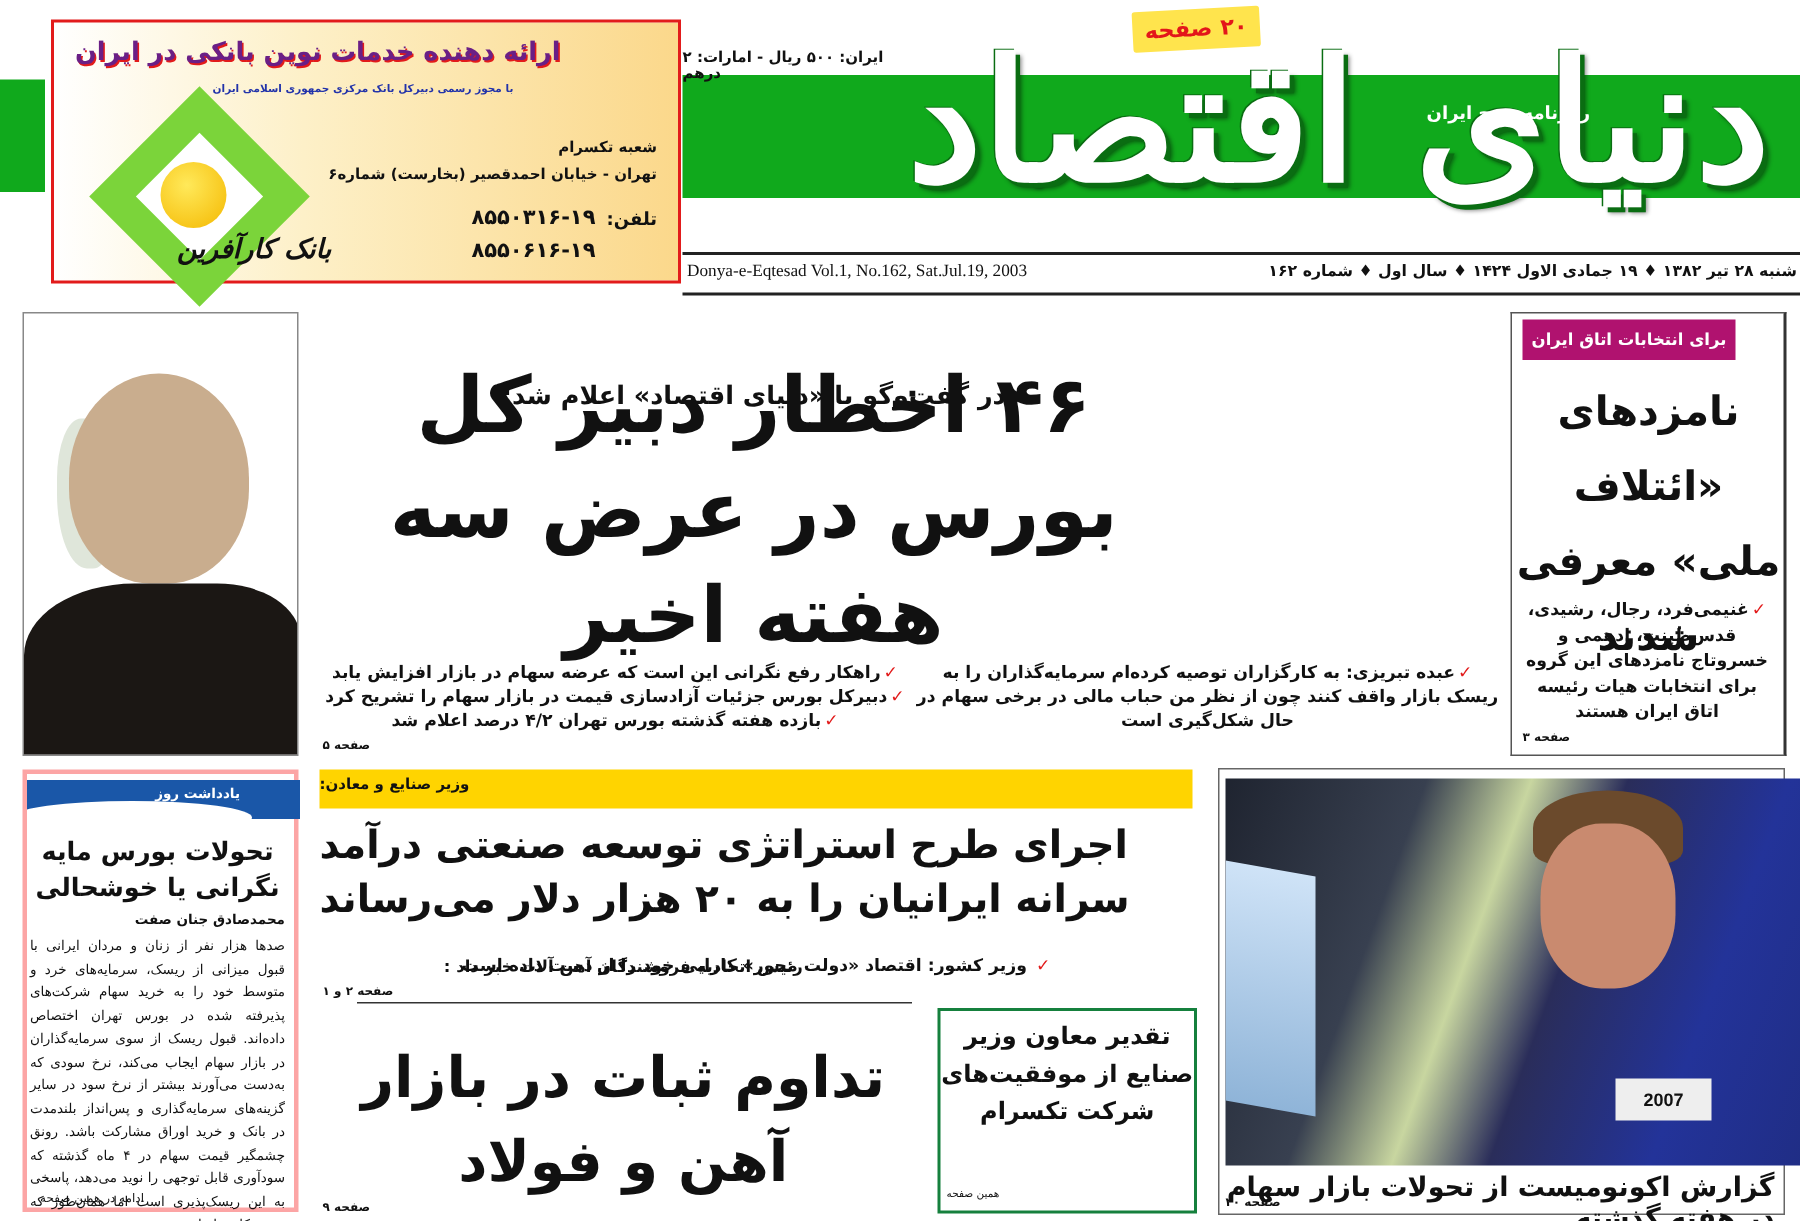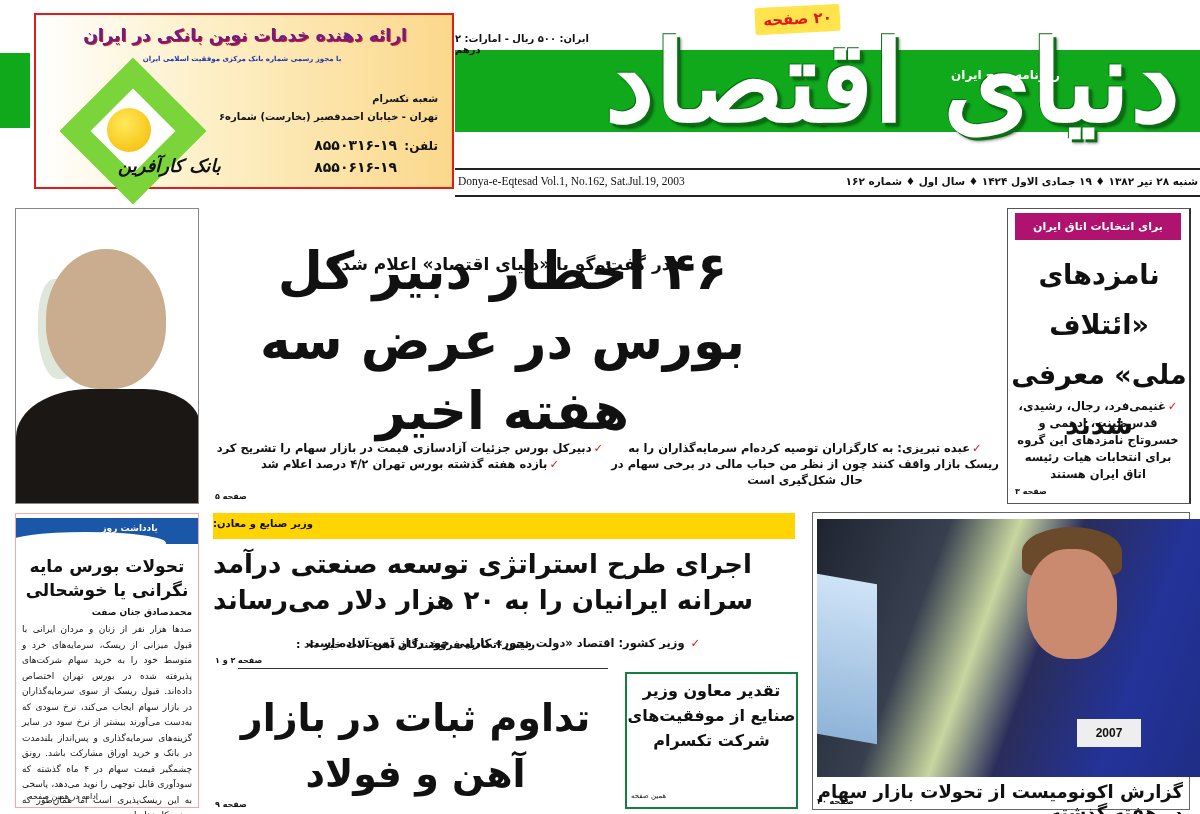--- a/index.html
+++ b/index.html
@@ -16,21 +16,21 @@
   #tagline { left: 900px; top: 68px; width: 160px; font-size: 12px; font-weight: bold; color: #fff; }
   #pages-badge { left: 755px; top: 6px; width: 85px; height: 27px; background: #ffe44d; transform: rotate(-3deg); color: #e3161a; font-weight: bold; font-size: 15px; line-height: 27px; text-align: center; border-radius: 2px; }
   #price { left: 455px; top: 33px; width: 145px; font-size: 10px; font-weight: bold; text-align: left; direction: rtl; }
   #dateline-rule-top { left: 455px; top: 168px; width: 745px; height: 2px; background: #222; }
   #dateline-rule-bot { left: 455px; top: 195px; width: 745px; height: 2px; background: #222; }
   #dateline-fa { right: 2px; top: 175px; font-size: 10.5px; font-weight: bold; direction: rtl; }
   #dateline-en { left: 458px; top: 175px; font-family: "Liberation Serif", serif; font-size: 11.5px; direction: ltr; }
 
   
   #ad { left: 34px; top: 13px; width: 420px; height: 176px; border: 2px solid #e21b1b; background: linear-gradient(90deg, #fff 0%, #fdf0c8 40%, #fbd88b 100%); }
-  #ad-title { position:absolute; right: 12px; top: 10px; width: 390px; text-align:center; font-weight: bold; font-size: 17px; color: #6a1f86; text-shadow: 1px 1px 0 #e21b1b; }
+  #ad-title { position:absolute; right: 12px; top: 10px; width: 390px; text-align:left; font-weight: bold; font-size: 17px; color: #6a1f86; text-shadow: 1px 1px 0 #e21b1b; }
   #ad-sub { position:absolute; right: 80px; top: 40px; width: 260px; text-align:center; font-size: 7px; font-weight:bold; color: #2233aa; }
   #ad-branch { position:absolute; right: 14px; top: 78px; font-size: 10px; font-weight: bold; }
   #ad-addr { position:absolute; right: 14px; top: 96px; font-size: 10px; font-weight: bold; }
   #ad-tel-label { position:absolute; right: 14px; top: 124px; font-size: 12px; font-weight: bold; }
   #ad-tel1 { position:absolute; right: 55px; top: 122px; font-size: 14px; font-weight: bold; }
   #ad-tel2 { position:absolute; right: 55px; top: 144px; font-size: 14px; font-weight: bold; }
   #ad-logo { position:absolute; left: 45px; top: 64px; width: 104px; height: 104px; background: #7bd43a; transform: rotate(45deg); }
   #ad-logo-inner { position:absolute; left: 22px; top: 22px; width: 60px; height: 60px; background: #fff; }
   #ad-sun { position:absolute; left: 71px; top: 93px; width: 44px; height: 44px; border-radius: 50%; background: radial-gradient(circle at 40% 35%, #ffe95a, #f4b800); }
   #ad-bank-name { position:absolute; left: 82px; top: 140px; font-size: 18px; font-weight: bold; font-family: "DejaVu Serif", serif; font-style: italic; }
@@ -46,27 +46,27 @@
   #headline { left: 215px; top: 236px; width: 575px; font-size: 52px; line-height: 70px; font-weight: bold; text-align: center; font-family: "DejaVu Sans", sans-serif; letter-spacing: -1px; }
   .bullets { font-size: 11.5px; font-weight: bold; line-height: 16px; text-align: center; }
   .check { color: #e21b1b; font-weight: bold; margin-left: 2px; }
   #bl { left: 205px; top: 440px; width: 410px; }
   #br { left: 610px; top: 440px; width: 390px; }
   .pageref { font-size: 8px; font-weight: bold; }
   #ref5 { left: 215px; top: 492px; }
 
   
   #sidebar-box { left: 1007px; top: 208px; width: 184px; height: 296px; border: 1px solid #555; border-right: 2px solid #333; }
-  #sidebar-tag { left: 1015px; top: 213px; width: 166px; height: 27px; background: #b0126f; color: #fff; font-size: 11px; font-weight: bold; line-height: 27px; text-align: center; }
+  #sidebar-tag { left: 1015px; top: 213px; width: 142px; height: 27px; background: #b0126f; color: #fff; font-size: 11px; font-weight: bold; line-height: 27px; text-align: center; }
   #sidebar-title { left: 1010px; top: 250px; width: 178px; font-size: 27px; font-weight: bold; line-height: 50px; text-align: center; }
   #sidebar-body { left: 1012px; top: 398px; width: 172px; font-size: 11.5px; font-weight: bold; line-height: 17px; text-align: center; }
   #ref3 { left: 1015px; top: 487px; }
 
   
-  #editorial { left: 15px; top: 513px; width: 184px; height: 295px; border: 1px solid #fca5a5; }
+  #editorial { left: 15px; top: 513px; width: 184px; height: 295px; border: 3px solid #fca5a5; }
   #editorial-banner { position:absolute; left: 0; top: 4px; width: 182px; height: 26px; background: #1a57a8; overflow: hidden; }
   #editorial-banner::after { content:""; position:absolute; left: -10px; top: 14px; width: 160px; height: 22px; border-radius: 50%; background: #fff; }
   #editorial-label { position:absolute; right: 40px; top: 5px; font-size: 9px; font-weight: bold; color: #fff; z-index: 2; }
   #editorial-title { position:absolute; right: 0; top: 40px; width: 182px; font-size: 17px; line-height: 24px; font-weight: bold; text-align: center; }
   #editorial-author { position:absolute; right: 6px; top: 93px; font-size: 9px; font-weight: bold; }
   #editorial-body { position:absolute; right: 6px; top: 108px; width: 170px; font-size: 9px; line-height: 15.5px; text-align: justify; }
   #editorial-cont { position:absolute; right: 100px; top: 278px; font-size: 8px; }
 
   
   #yellow-bar { left: 213px; top: 513px; width: 582px; height: 26px; background: #ffd400; }
@@ -107,21 +107,21 @@
 <div class="abs" id="tagline">روزنامه صبح ایران</div>
 <div class="abs" id="pages-badge">۲۰ صفحه</div>
 <div class="abs" id="price">ایران: ۵۰۰ ریال - امارات: ۲ درهم</div>
 <div class="abs" id="dateline-rule-top"></div>
 <div class="abs" id="dateline-fa">شنبه ۲۸ تیر ۱۳۸۲ ♦ ۱۹ جمادی الاول ۱۴۲۴ ♦ سال اول ♦ شماره ۱۶۲</div>
 <div class="abs" id="dateline-en">Donya-e-Eqtesad   Vol.1, No.162, Sat.Jul.19, 2003</div>
 <div class="abs" id="dateline-rule-bot"></div>
 
 <div class="abs" id="ad">
   <div id="ad-title">ارائه دهنده خدمات نوین بانکی در ایران</div>
-  <div id="ad-sub">با مجوز رسمی شماره بانک مرکزی موفقیت اسلامی ایران</div>
+  <div id="ad-sub">با مجوز رسمی دبیرکل بانک مرکزی جمهوری اسلامی ایران</div>
   <div id="ad-branch">شعبه تکسرام</div>
   <div id="ad-addr">تهران - خیابان احمدقصیر (بخارست) شماره۶</div>
   <div id="ad-tel-label">تلفن:</div>
   <div id="ad-tel1">۸۵۵۰۳۱۶-۱۹</div>
   <div id="ad-tel2">۸۵۵۰۶۱۶-۱۹</div>
   <div id="ad-logo">
       <div id="ad-logo-inner"></div>
     </div>
   <div id="ad-sun"></div>
   <div id="ad-bank-name">بانک کارآفرین</div>
@@ -129,20 +129,21 @@
 
 <div class="abs" id="photo1">
   <div class="hair"></div>
     <div class="head"></div>
     <div class="body"></div>
 </div>
 
 <div class="abs" id="kicker">در گفت‌وگو با «دنیای اقتصاد» اعلام شد:</div>
 <div class="abs" id="headline">۴۶ اخطار دبیر کل بورس در عرض سه هفته اخیر</div>
 <div class="abs bullets" id="bl">
+  <div><span class="check">✓</span><span>راهکار رفع نگرانی این است که عرضه سهام در بازار افزایش یابد</span></div>
   <div><span class="check">✓</span><span>دبیرکل بورس جزئیات آزادسازی قیمت در بازار سهام را تشریح کرد</span></div>
   <div><span class="check">✓</span><span>بازده هفته گذشته بورس تهران ۴/۲ درصد اعلام شد</span></div>
 </div>
 <div class="abs bullets" id="br">
   <div><span class="check">✓</span><span>عبده تبریزی: به کارگزاران توصیه کرده‌ام سرمایه‌گذاران را به ریسک بازار واقف کنند چون از نظر من حباب مالی در برخی سهام در حال شکل‌گیری است</span></div>
 </div>
 <div class="abs pageref" id="ref5">صفحه ۵</div>
 
 <div class="abs" id="sidebar-box"></div>
 <div class="abs" id="sidebar-tag">برای انتخابات اتاق ایران</div>

